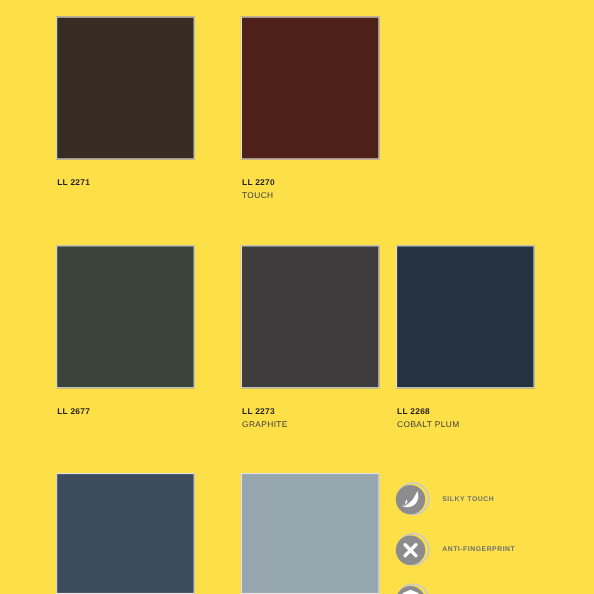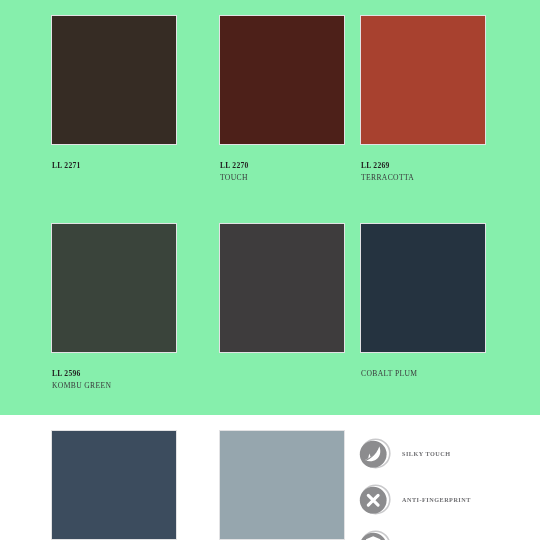--- a/index.html
+++ b/index.html
@@ -10,23 +10,22 @@
   body {
     width: 540px;
     height: 540px;
     overflow: hidden;
     font-family: "Liberation Sans", sans-serif;
     -webkit-font-smoothing: antialiased;
   }
   .page {
     position: relative;
     width: 540px;
-    height: 415px;
-    background: #86efac;
-    font-family: Liberation Serif, serif;
+    height: 540px;
+    background: #fde047;
   }
 
   
   .swatch-grid {
     position: absolute;
     left: 0;
     top: 0;
     width: 540px;
     height: 540px;
   }
@@ -124,40 +123,37 @@
           <div class="swatch-code">LL 2271</div>
         </div>
       </div>
       <div class="swatch-cell col-1 row-0">
         <div class="swatch-chip" style="background: rgb(77, 32, 25);"></div>
         <div class="swatch-meta">
           <div class="swatch-code">LL 2270</div>
           <div class="swatch-name">TOUCH</div>
         </div>
       </div>
-      <div class="swatch-cell col-2 row-0">
-        <div class="swatch-chip" style="background: rgb(168, 65, 47);"></div>
-        <div class="swatch-meta">
-          <div class="swatch-code">LL 2269</div>
-          <div class="swatch-name">TERRACOTTA</div>
-        </div>
-      </div>
       <div class="swatch-cell col-0 row-1">
         <div class="swatch-chip" style="background: rgb(58, 68, 59);"></div>
         <div class="swatch-meta">
-          <div class="swatch-code">LL 2596</div>
-          <div class="swatch-name">KOMBU GREEN</div>
+          <div class="swatch-code">LL 2677</div>
         </div>
       </div>
       <div class="swatch-cell col-1 row-1">
         <div class="swatch-chip" style="background: rgb(62, 60, 61);"></div>
+        <div class="swatch-meta">
+          <div class="swatch-code">LL 2273</div>
+          <div class="swatch-name">GRAPHITE</div>
+        </div>
       </div>
       <div class="swatch-cell col-2 row-1">
         <div class="swatch-chip" style="background: rgb(37, 51, 64);"></div>
         <div class="swatch-meta">
+          <div class="swatch-code">LL 2268</div>
           <div class="swatch-name">COBALT PLUM</div>
         </div>
       </div>
       <div class="swatch-cell col-0 row-2">
         <div class="swatch-chip" style="background: rgb(60, 76, 94);"></div>
       </div>
       <div class="swatch-cell col-1 row-2">
         <div class="swatch-chip" style="background: rgb(150, 166, 174);"></div>
       </div>
     </div>

